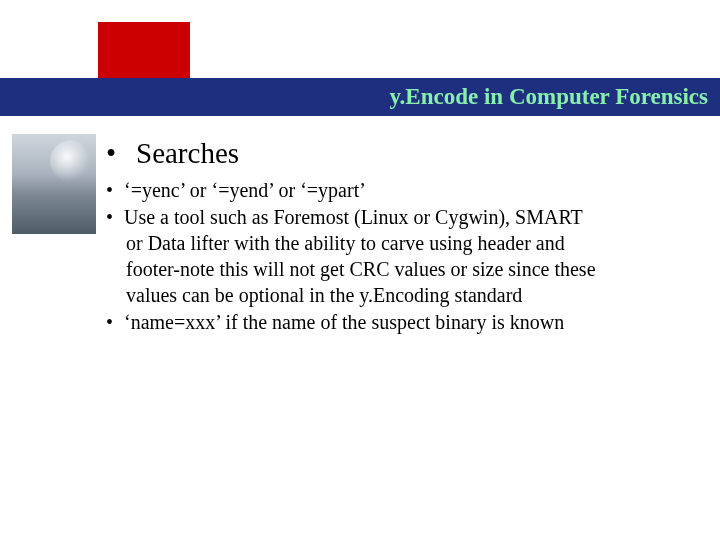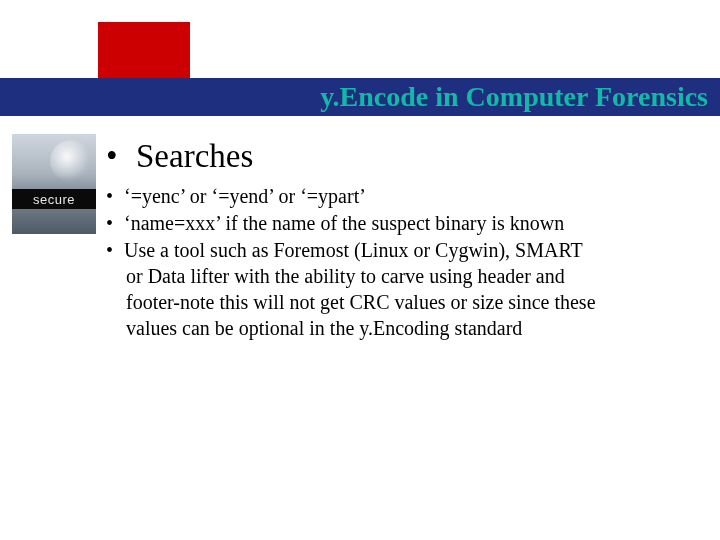--- a/index.html
+++ b/index.html
@@ -17,22 +17,22 @@
     left: 0;
     width: 720px;
     height: 38px;
     background: #1f2f7f;
     display: flex;
     align-items: center;
     justify-content: flex-end;
     padding-right: 12px;
   }
   .header-title {
-    color: #14b8a6;
-    font-size: 28px;
+    color: #86efac;
+    font-size: 23px;
     font-weight: bold;
   }
   .red-box {
     position: absolute;
     top: 22px;
     left: 98px;
     width: 92px;
     height: 92px;
     background: #cc0000;
   }
@@ -74,21 +74,21 @@
     background: radial-gradient(circle at 40% 40%, rgba(255,255,255,0.9), rgba(200,210,220,0.2) 60%, transparent 70%);
   }
   .content {
     position: absolute;
     top: 134px;
     left: 106px;
     width: 590px;
     color: #000;
   }
   .level1 {
-    font-size: 33px;
+    font-size: 29px;
     line-height: 1.35;
     margin-bottom: 4px;
   }
   .bullet1 {
     display: inline-block;
     width: 30px;
     text-align: left;
   }
   .level2 {
     font-size: 24px;
@@ -118,31 +118,28 @@
 <body>
 
 <div class="red-box"></div>
 
 <div class="header-bar">
   <span class="header-title">y.Encode in Computer Forensics</span>
 </div>
 
 <div class="secure-img">
   <div class="secure-glow"></div>
-  <div class="secure-band">
-    <span class="secure-text">secure</span>
-  </div>
 </div>
 
 <div class="content">
   <div class="level1">
     <span class="bullet1">•</span><span>Searches</span>
   </div>
   <div class="level3">
     <span class="bullet3">•</span><span>‘=yenc’ or ‘=yend’ or ‘=ypart’</span>
   </div>
   <div class="level3">
-    <span class="bullet3">•</span><span>‘name=xxx’ if the name of the suspect binary is known</span>
+    <span class="bullet3">•</span><span>Use a tool such as Foremost (Linux or Cygwin), SMART or Data lifter with the ability to carve using header and footer-note this will not get CRC values or size since these values can be optional in the y.Encoding standard</span>
   </div>
   <div class="level3">
-    <span class="bullet3">•</span><span>Use a tool such as Foremost (Linux or Cygwin), SMART or Data lifter with the ability to carve using header and footer-note this will not get CRC values or size since these values can be optional in the y.Encoding standard</span>
+    <span class="bullet3">•</span><span>‘name=xxx’ if the name of the suspect binary is known</span>
   </div>
 </div>
 
 </body></html>

